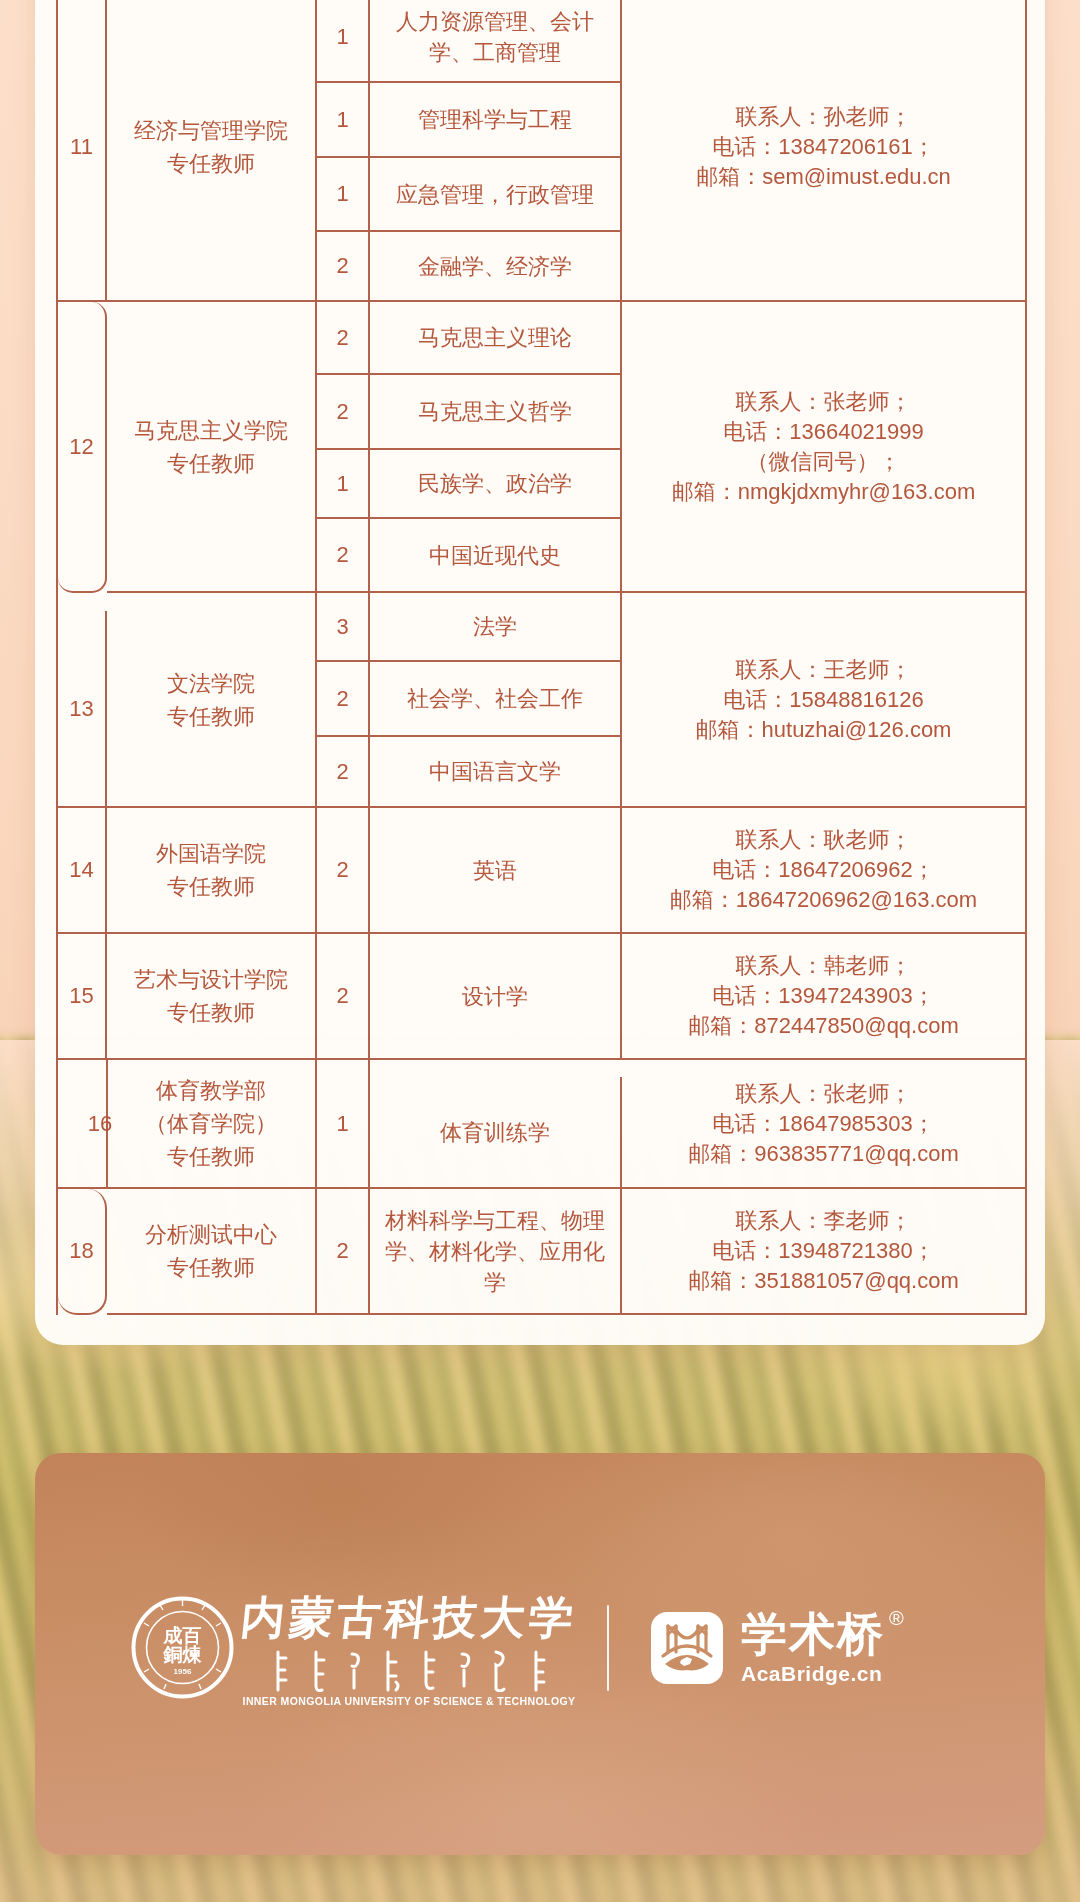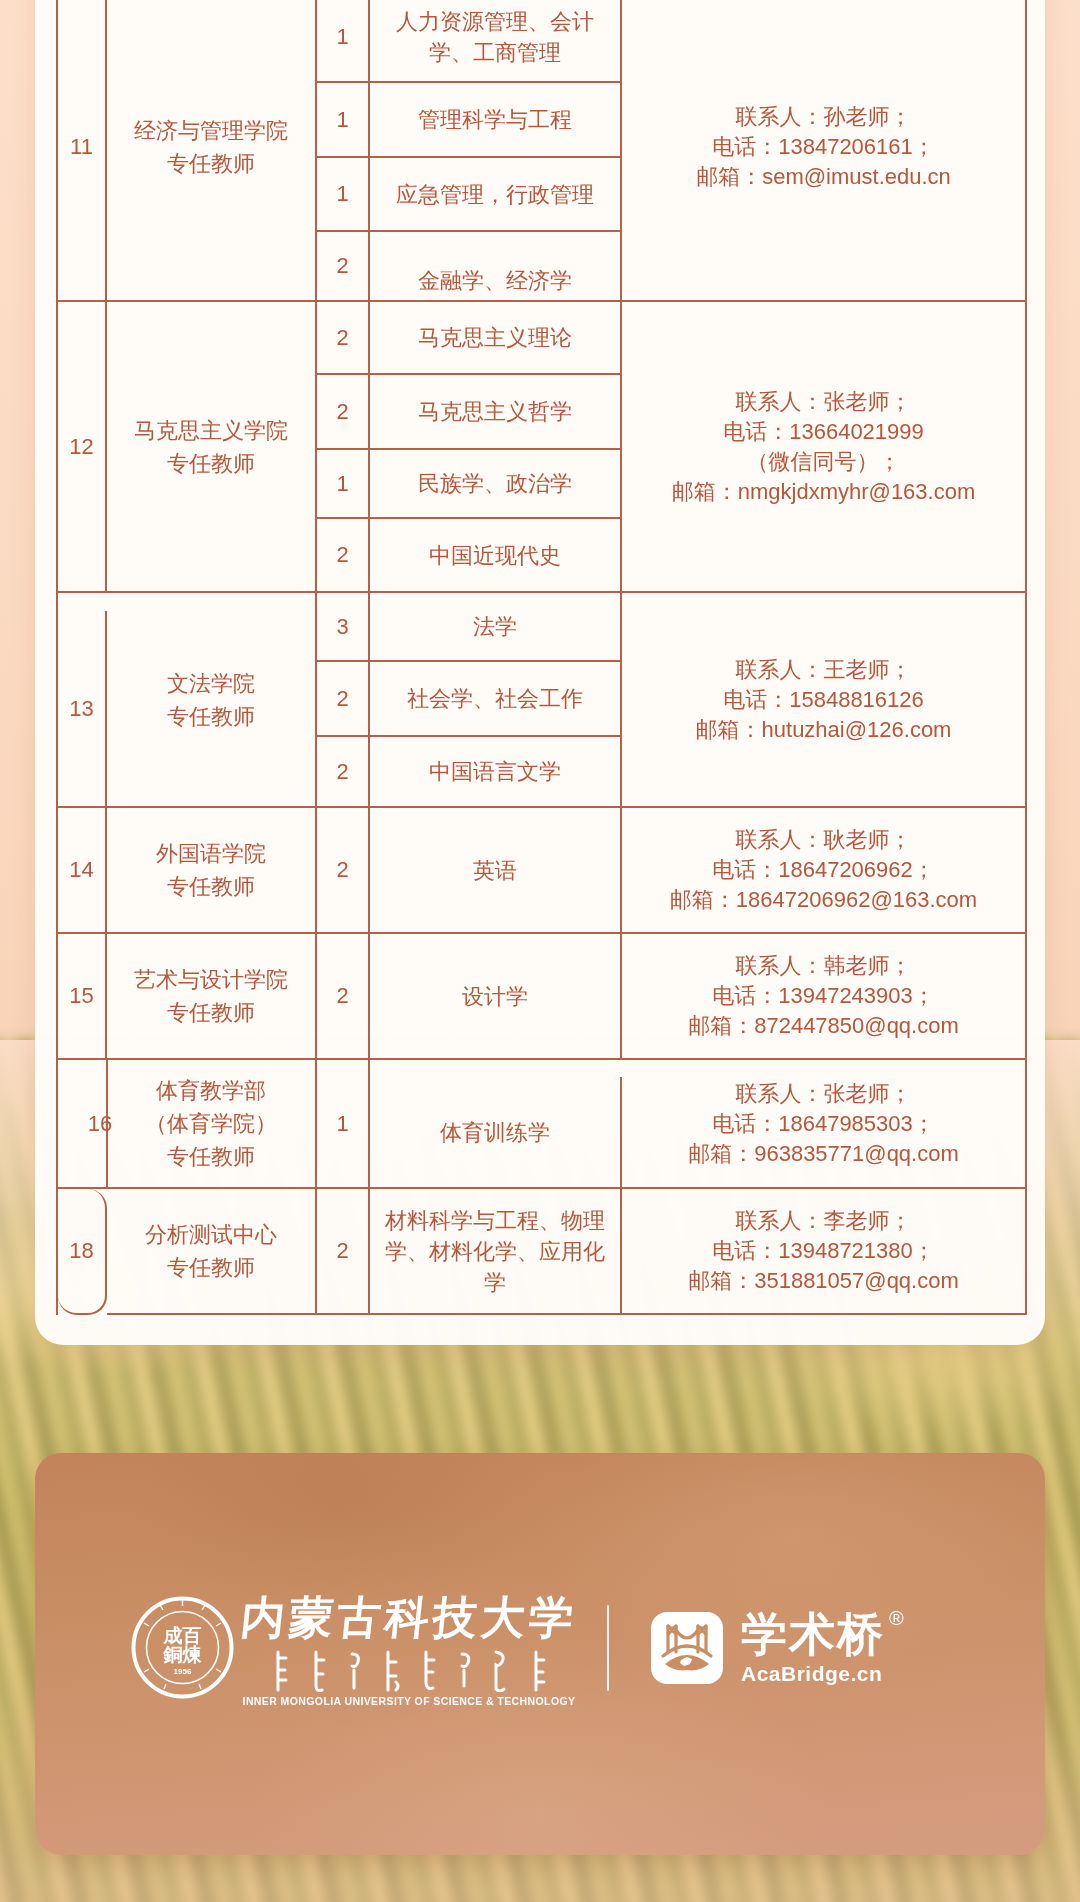--- a/index.html
+++ b/index.html
@@ -120,29 +120,29 @@
         </div>
         <div class="c count" style="grid-area: 3 / 3 / span 1;">
           <div>1</div>
         </div>
         <div class="c major" style="grid-area: 3 / 4 / span 1;">
           <div>应急管理，行政管理</div>
         </div>
         <div class="c count" style="grid-area: 4 / 3 / span 1;">
           <div>2</div>
         </div>
-        <div class="c major" style="grid-area: 4 / 4 / span 1; justify-content: flex-end;">
+        <div class="c major" style="grid-area: 4 / 4 / span 1;">
           <div>金融学、经济学</div>
         </div>
         <div class="c contact" style="grid-area: 1 / 5 / span 4;">
           <div>联系人：孙老师；</div>
           <div>电话：13847206161；</div>
           <div>邮箱：sem@imust.edu.cn</div>
         </div>
-        <div class="c no" style="grid-area: 5 / 1 / span 4;">
+        <div class="c no" style="grid-area: 5 / 1 / span 4; border-radius: 15px;">
           <div>12</div>
         </div>
         <div class="c dept" style="grid-area: 5 / 2 / span 4;">
           <div>马克思主义学院</div>
           <div>专任教师</div>
         </div>
         <div class="c count" style="grid-area: 5 / 3 / span 1;">
           <div>2</div>
         </div>
         <div class="c major" style="grid-area: 5 / 4 / span 1;">

